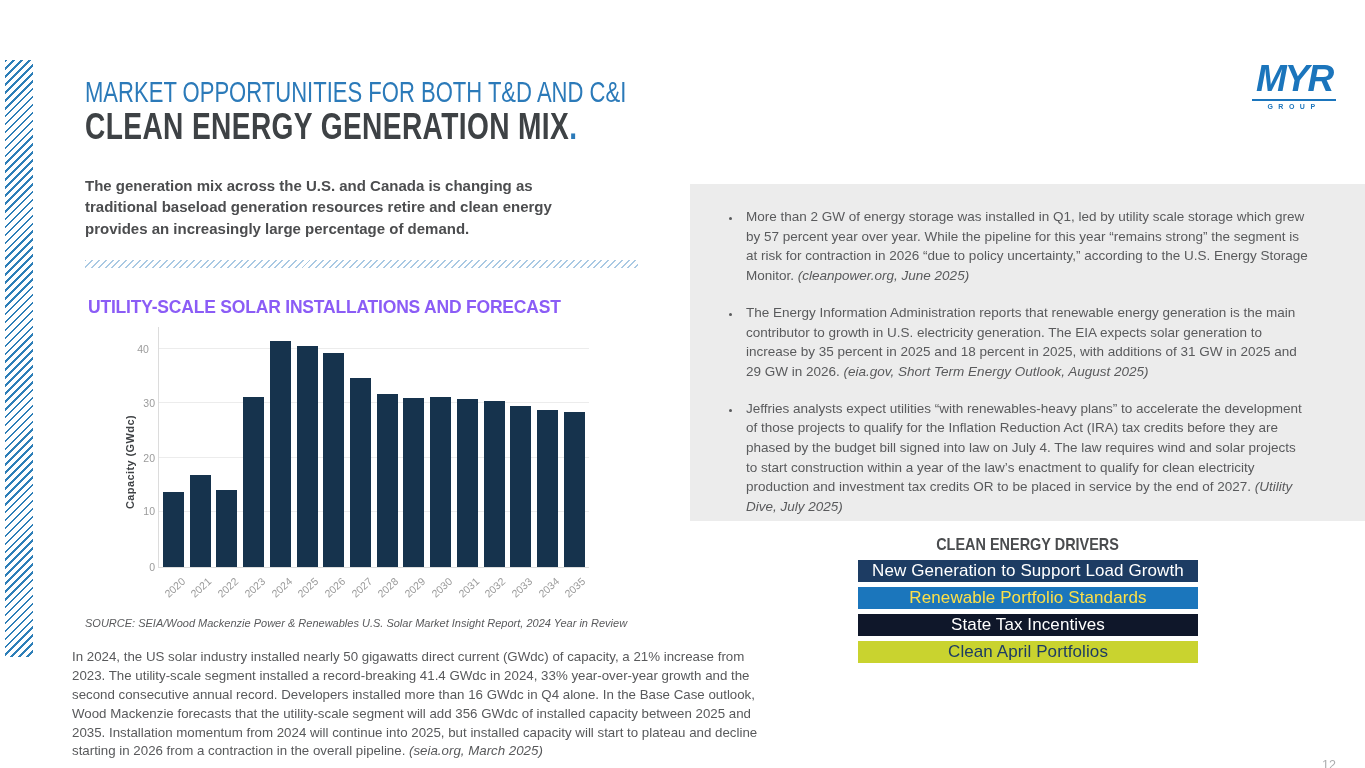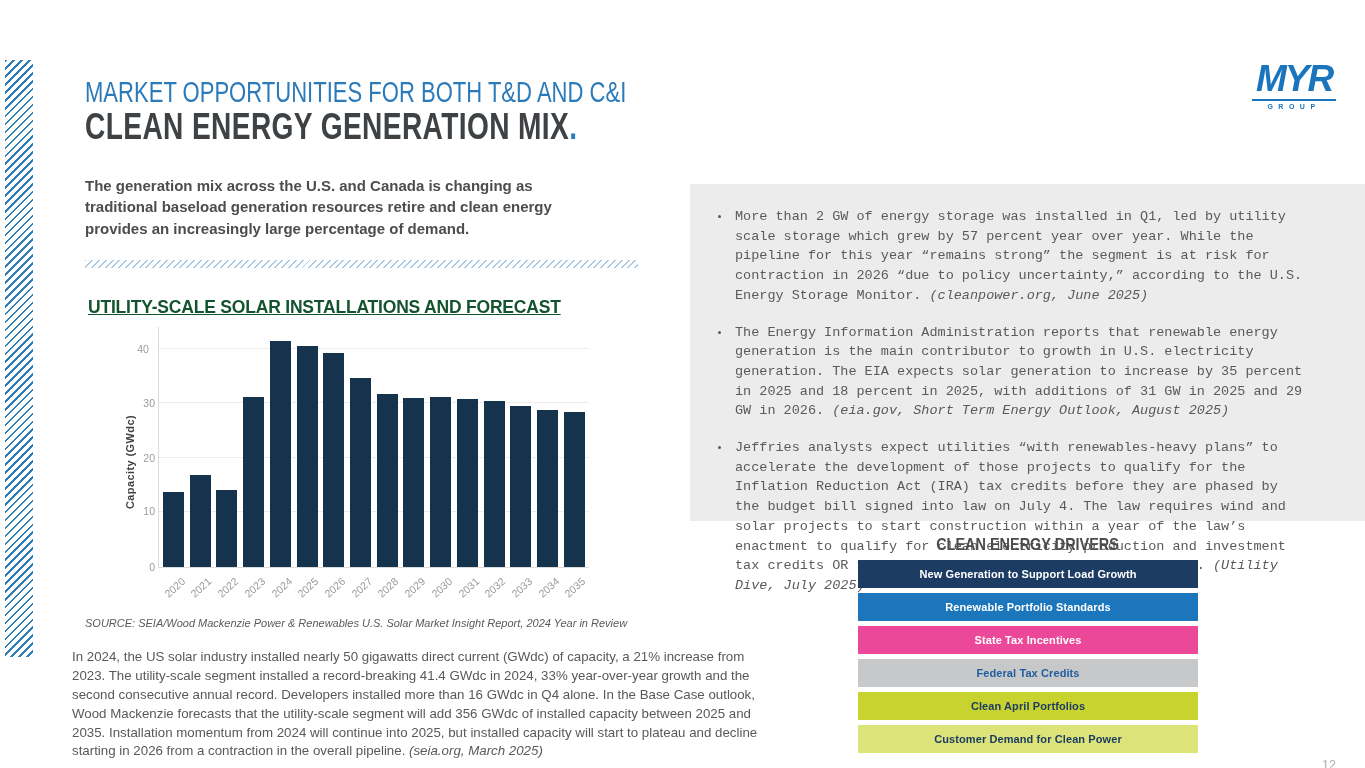--- a/index.html
+++ b/index.html
@@ -16,45 +16,45 @@
   .title { position:absolute; left:85px; top:82px; font-size:37px; font-weight:800; color:#3e4245; white-space:nowrap; letter-spacing:0.5px;text-decoration:underline; }
   .title .period { color:#2b7ab9; }
   .logo { position:absolute; left:1252px; top:36px; width:84px; text-align:center; color:#1b75bc; }
   .logo-myr { font-size:37px; font-weight:800; letter-spacing:-2px; line-height:1; font-style:italic; }
   .logo-group { font-size:7px; font-weight:700; letter-spacing:5.5px; margin-top:2px; padding-top:2px; border-top:2px solid #1b75bc; }
   .intro { position:absolute; left:85px; top:151px; width:520px; font-size:15px; font-weight:700; color:#4c4d4f; line-height:1.42; }
   .hatch-divider {
     position:absolute; left:85px; top:236px; width:553px; height:8px;
     background:repeating-linear-gradient(135deg, #a9c9e3 0, #a9c9e3 1.4px, rgba(255,255,255,0) 1.4px, rgba(255,255,255,0) 4.8px);
   }
-  .chart-title { position:absolute; left:88px; top:273px; font-size:17.5px; font-weight:700; color:#14532d; letter-spacing:-0.2px; white-space:nowrap;text-decoration:underline; }
+  .chart-title { position:absolute; left:88px; top:273px; font-size:17.5px; font-weight:700; color:#8b5cf6; letter-spacing:-0.2px; white-space:nowrap; }
   .chart { position:absolute; left:118px; top:300px; width:480px; height:290px; }
   .ylabel {
     position:absolute; left:6px; top:30px; height:215px; writing-mode:vertical-rl; transform:rotate(180deg);
     font-size:11px; font-weight:700; color:#3f4245; letter-spacing:0.4px; text-align:center;
   }
   .plot { position:absolute; left:40px; top:3px; width:430px; height:240px; border-left:1px solid #dcdcdc; border-bottom:1px solid #dcdcdc; }
   .gridline { position:absolute; left:0; width:100%; height:1px; background:#ececec; }
   .ytick { position:absolute; left:-28px; width:24px; text-align:right; font-size:10.5px; color:#9b9b9b; }
   .bars { position:absolute; left:0; bottom:0; width:100%; height:100%; display:flex; align-items:flex-end; justify-content:space-between; padding:0 4px; box-sizing:border-box; }
   .bar { width:21px; background:#16334d; }
   .xlabels { position:absolute; left:40px; top:246px; width:430px; display:flex; justify-content:space-between; padding:0 4px; box-sizing:border-box; }
   .xcell { width:21px; position:relative; height:34px; }
   .xcell span { position:absolute; right:4px; top:5px; display:inline-block; transform:rotate(-42deg); transform-origin:right top; font-size:10.5px; color:#9b9b9b; white-space:nowrap; }
   .source { position:absolute; left:85px; top:593px; font-size:11px; font-style:italic; color:#595a5c; white-space:nowrap; }
   .bottom-para { position:absolute; left:72px; top:624px; width:697px; font-size:13.3px; color:#58595b; line-height:1.42; }
   .news-box { position:absolute; left:690px; top:160px; width:675px; height:337px; background:#ececec; }
-  .news-box ul { margin:0; padding:23px 55px 0 41px;font-family:Liberation Mono, monospace; }
+  .news-box ul { margin:0; padding:23px 55px 0 52px; }
   .news-box li { font-size:13.5px; color:#595a5c; line-height:1.46; margin-bottom:17px; padding-left:4px; }
   .news-box li::marker { color:#595a5c; font-size:11px; }
   .cite { font-style:italic; }
   .drivers-heading { position:absolute; left:858px; top:511px; width:340px; text-align:center; font-size:17px; font-weight:800; color:#4a4c4e; }
   .drivers-heading .squeeze { transform:scaleX(0.85); transform-origin:center; }
   .drivers { position:absolute; left:858px; top:536px; width:340px; display:flex; flex-direction:column; gap:5px; }
-  .driver-bar { height:28px; display:flex; align-items:center; justify-content:center; font-size:11px; font-weight:700; letter-spacing:0.1px; }
+  .driver-bar { height:22px; display:flex; align-items:center; justify-content:center; font-size:17px; font-weight:400; letter-spacing:0.1px; }
   .page-number { position:absolute; left:1322px; top:734px; font-size:12.5px; color:#abacae; }
 </style>
 </head>
 <body>
 
 <div class="slide">
 
   <div class="stripe-band"></div>
 
   <div class="kicker">
@@ -170,22 +170,20 @@
       <li><span>The Energy Information Administration reports that renewable energy generation is the main contributor to growth in U.S. electricity generation. The EIA expects solar generation to increase by 35 percent in 2025 and 18 percent in 2025, with additions of 31 GW in 2025 and 29 GW in 2026. </span><span class="cite">(eia.gov, Short Term Energy Outlook, August 2025)</span></li>
       <li><span>Jeffries analysts expect utilities “with renewables-heavy plans” to accelerate the development of those projects to qualify for the Inflation Reduction Act (IRA) tax credits before they are phased by the budget bill signed into law on July 4. The law requires wind and solar projects to start construction within a year of the law’s enactment to qualify for clean electricity production and investment tax credits OR to be placed in service by the end of 2027. </span><span class="cite">(Utility Dive, July 2025)</span></li>
     </ul>
   </div>
 
   <div class="drivers-heading">
     <span class="squeeze">CLEAN ENERGY DRIVERS</span>
   </div>
   <div class="drivers" id="drivers">
     <div class="driver-bar" style="background: rgb(29, 60, 99); color: rgb(255, 255, 255);">New Generation to Support Load Growth</div>
-    <div class="driver-bar" style="background: rgb(27, 118, 188); color: #ffffff;">Renewable Portfolio Standards</div>
-    <div class="driver-bar" style="background: #ec4899; color: rgb(255, 255, 255);">State Tax Incentives</div>
-    <div class="driver-bar" style="background: rgb(199, 200, 202); color: rgb(31, 92, 158);">Federal Tax Credits</div>
+    <div class="driver-bar" style="background: rgb(27, 118, 188); color: #fde047;">Renewable Portfolio Standards</div>
+    <div class="driver-bar" style="background: #0f172a; color: rgb(255, 255, 255);">State Tax Incentives</div>
     <div class="driver-bar" style="background: rgb(201, 211, 47); color: rgb(29, 60, 99);">Clean April Portfolios</div>
-    <div class="driver-bar" style="background: rgb(220, 227, 120); color: rgb(29, 60, 99);">Customer Demand for Clean Power</div>
   </div>
 
   <div class="page-number">12</div>
 
 </div>
 
 </body></html>

